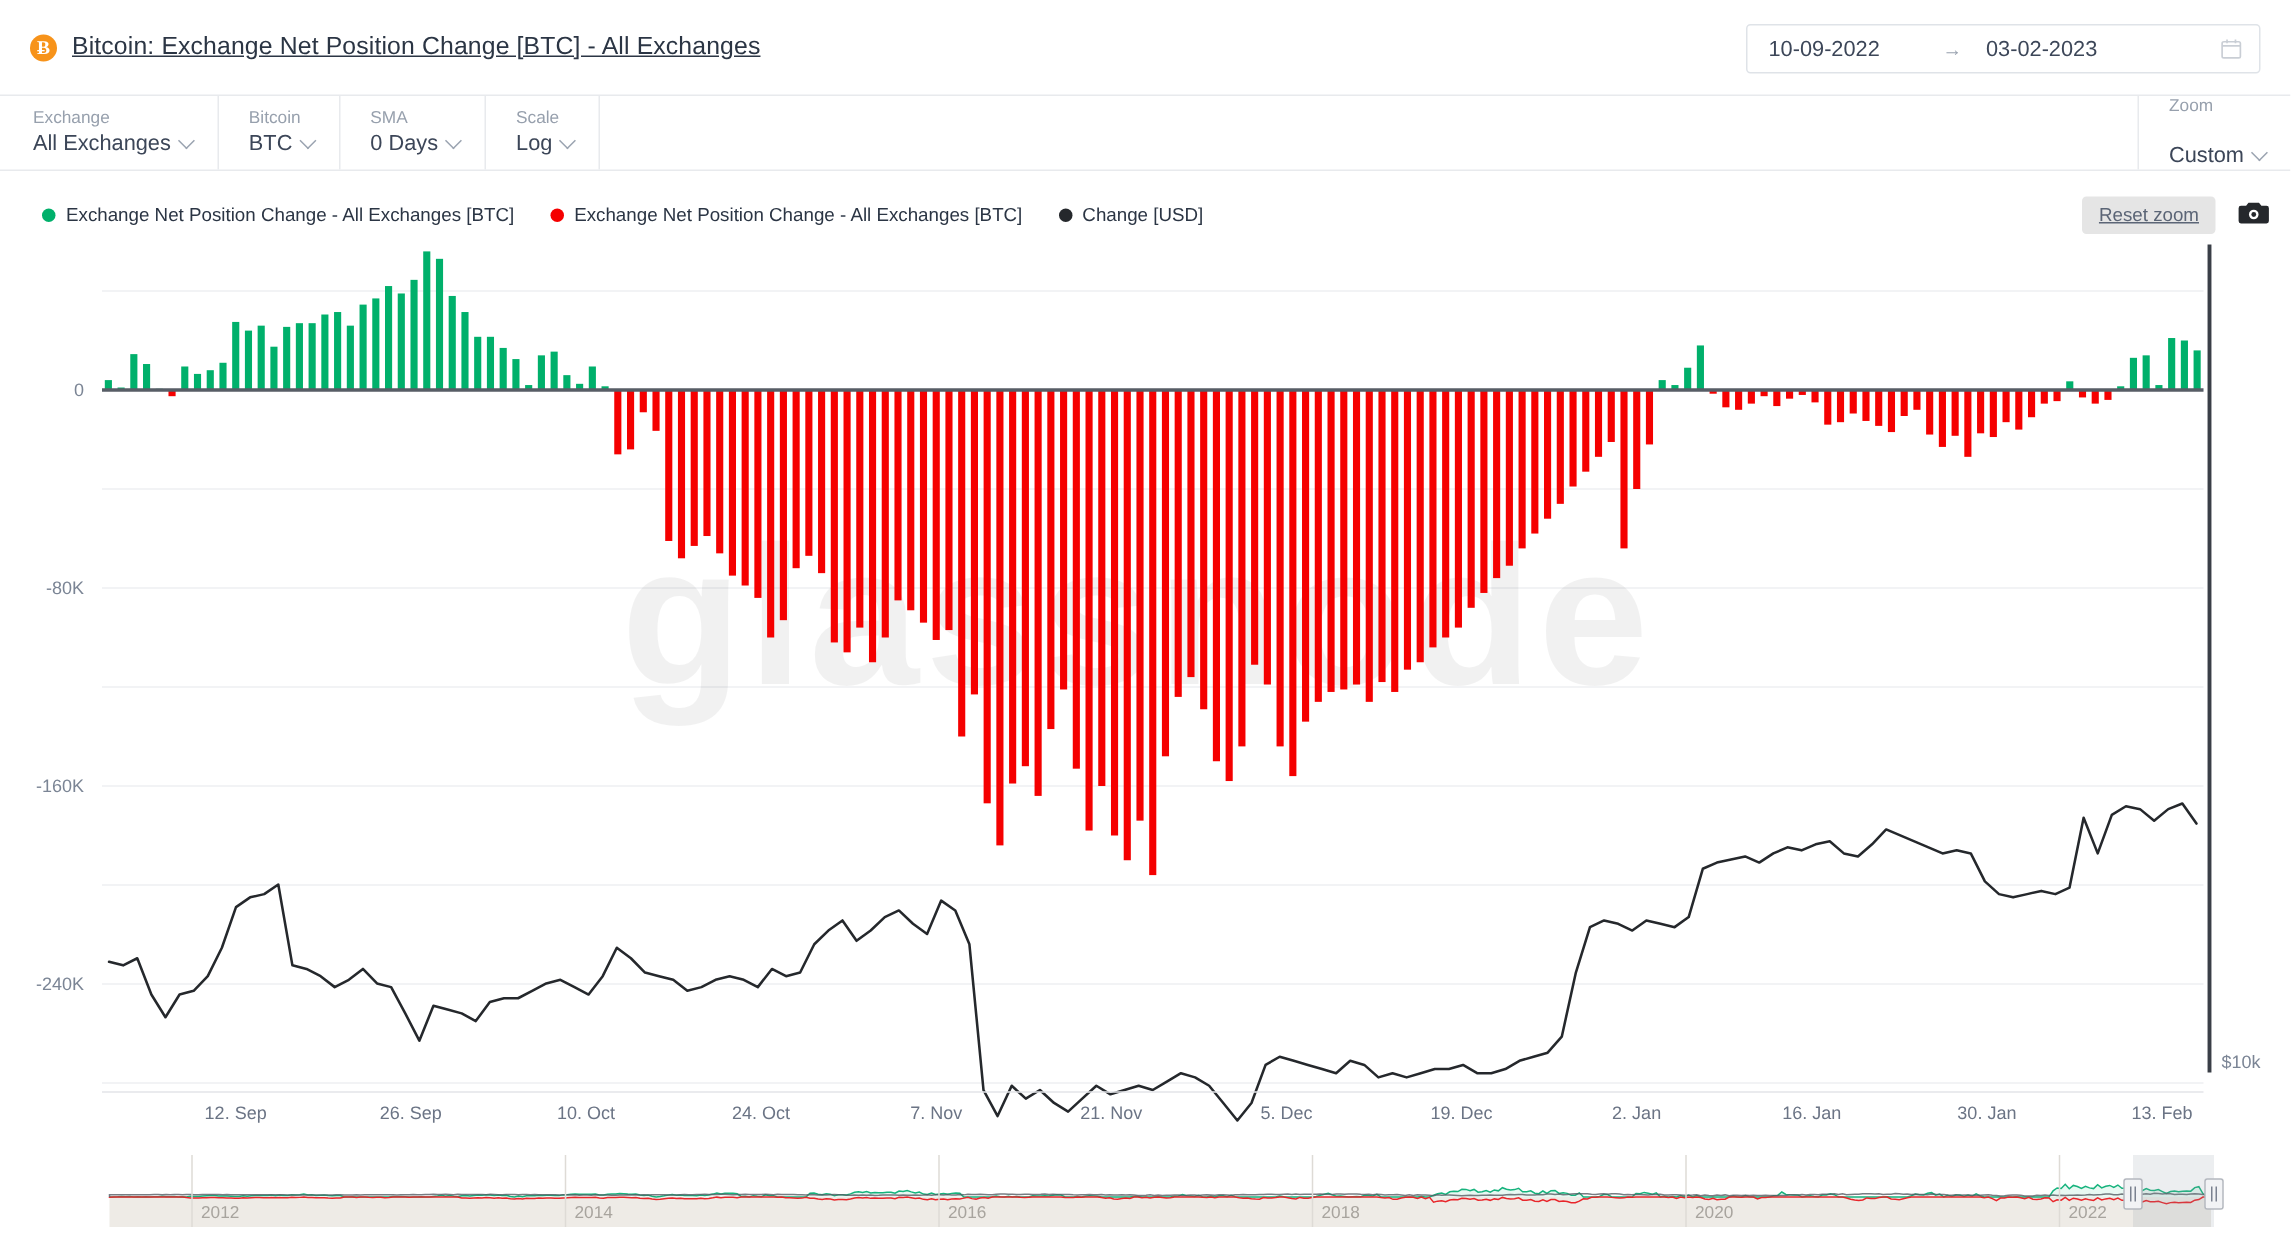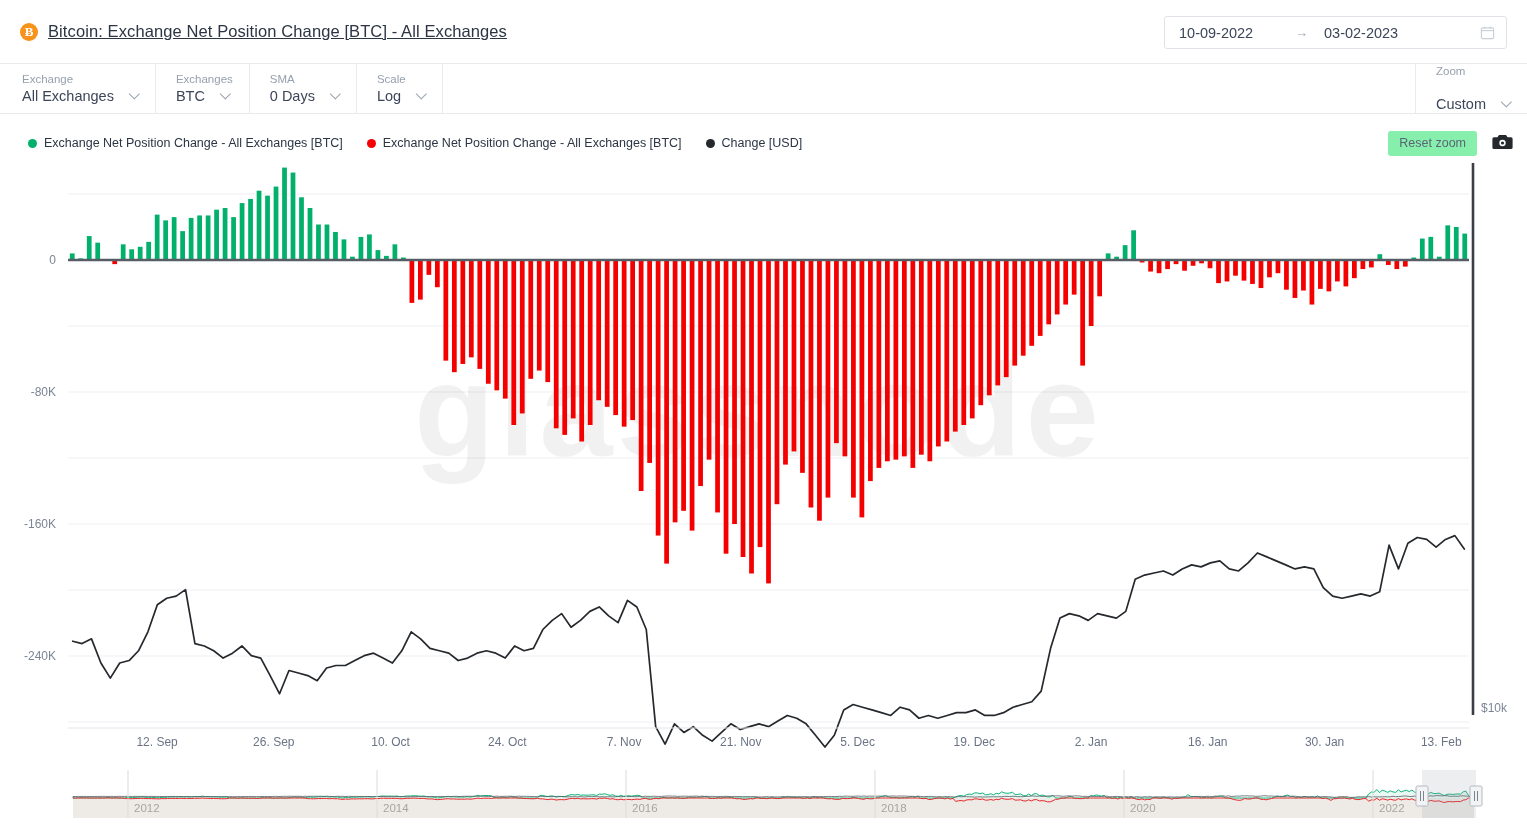--- a/index.html
+++ b/index.html
@@ -67,21 +67,21 @@
     display: flex; flex-direction: column; justify-content: center;
     border-right: 1px solid #e8eaed;
     padding: 0 16px 0 20px;
   }
   .ctl.first { padding-left: 22px; }
   .ctl-label {
     font-size: 11.5px; color: #97a0ad; line-height: 14px; margin-bottom: 1px;
   }
   .ctl-value {
     font-size: 14.5px; color: #3c4658; line-height: 18px;
-    display: flex; align-items: center; gap: 17px;
+    display: flex; align-items: center; gap: 7px;
   }
   .chev {
     display: inline-block;
     width: 8px; height: 8px;
     border-left: 1.4px solid #9aa3b0;
     border-bottom: 1.4px solid #9aa3b0;
     transform: rotate(-45deg) translate(1px,-2px);
   }
   .ctl-spacer { flex: 1; border-right: 1px solid #e8eaed; }
   .ctl.zoom { border-right: none; justify-content: space-between; }
@@ -95,24 +95,25 @@
   .legend-item {
     display: flex; align-items: center; gap: 7px;
     font-size: 12.5px; color: #2b3544;
     margin-right: 24px;
   }
   .legend-item:first-child { margin-left: 28px; }
   .dot { width: 9px; height: 9px; border-radius: 50%; display:inline-block; }
 
   .reset-zoom {
     position: absolute; right: 50px; top: 131px;
-    background: #86efac; border: none; border-radius: 3px;
+    background: #e5e5e5; border: none; border-radius: 3px;
     font-size: 12.5px; color: #5b6576;
     padding: 5px 11px 6px; font-family: "Liberation Sans", sans-serif;
     cursor: pointer;
+    text-decoration: underline;
   }
   .cam-btn {
     position: absolute; right: 14px; top: 131px;
     width: 22px; height: 20px; display: flex;
     align-items: center; justify-content: center; cursor: pointer;
   }
 
   
   .chart-area {
     position: absolute; left: 0; top: 156px;
@@ -154,21 +155,21 @@
 
   <div class="controlbar">
     <div class="ctl first">
       <span class="ctl-label">Exchange</span>
       <span class="ctl-value">
         <span>All Exchanges</span>
         <i class="chev"></i>
       </span>
     </div>
     <div class="ctl">
-      <span class="ctl-label">Exchanges</span>
+      <span class="ctl-label">Bitcoin</span>
       <span class="ctl-value">
         <span>BTC</span>
         <i class="chev"></i>
       </span>
     </div>
     <div class="ctl">
       <span class="ctl-label">SMA</span>
       <span class="ctl-value">
         <span>0 Days</span>
         <i class="chev"></i>

